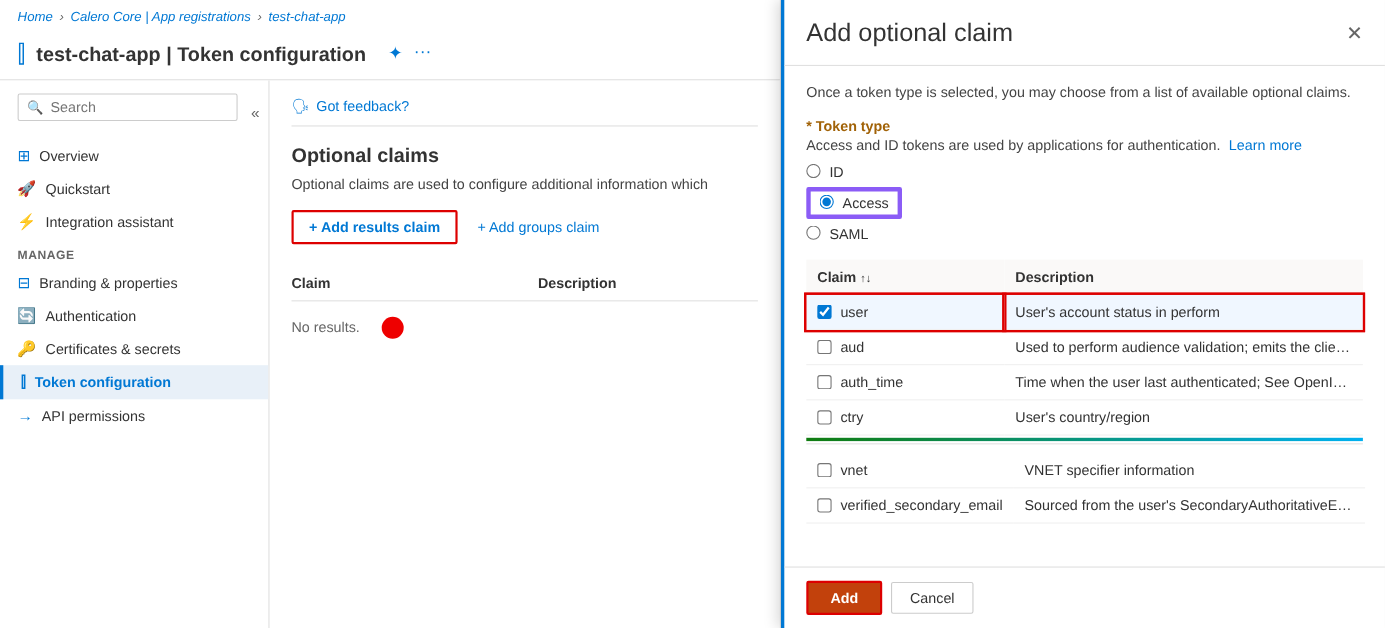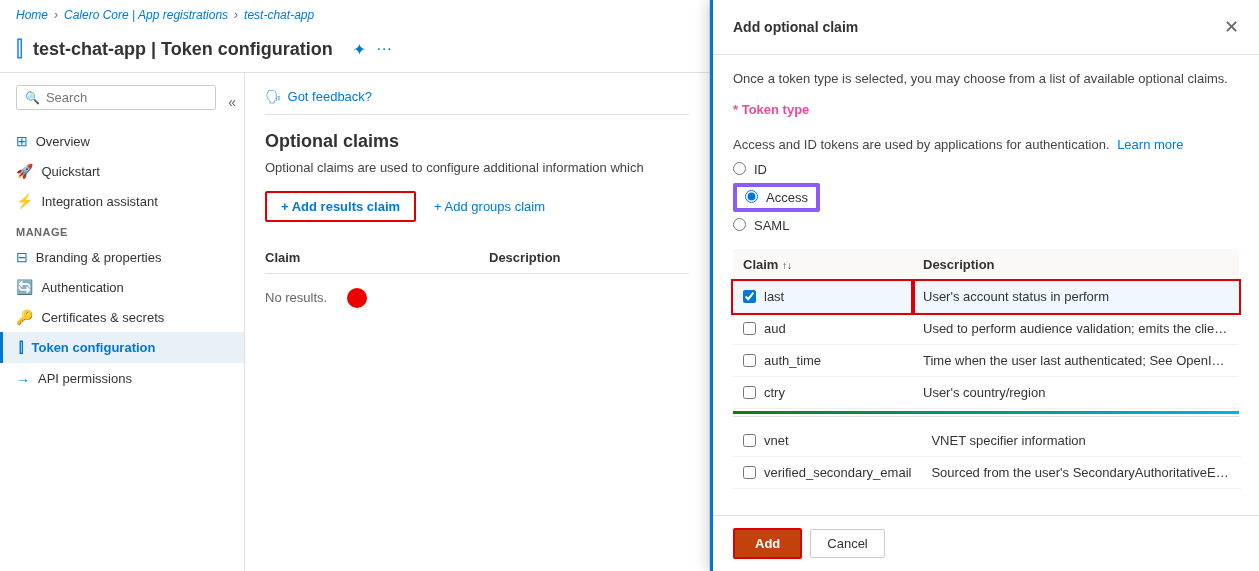--- a/index.html
+++ b/index.html
@@ -43,26 +43,26 @@
     .table-header { display: grid; grid-template-columns: 1fr 200px; border-bottom: 1px solid #e0e0e0; padding: 8px 0; font-weight: 600; color: #333; font-size: 13px; }
     .no-results { color: #666; padding: 16px 0; font-size: 13px; }
 
     
     .red-dot { width: 20px; height: 20px; background: #e00; border-radius: 50%; display: inline-block; margin-left: 10px; }
 
     
     .right-panel { width: 549px; background: #fff; border-left: 3px solid #0078d4; display: flex; flex-direction: column; box-shadow: -4px 0 12px rgba(0,0,0,0.15); }
 
     .dialog-header { display: flex; align-items: center; justify-content: space-between; padding: 16px 20px; border-bottom: 1px solid #e0e0e0; }
-    .dialog-title { font-size: 14px; font-weight: 700; text-align: right; }
+    .dialog-title { font-size: 23px; font-weight: 400; text-align: right; }
     .dialog-close { background: none; border: none; font-size: 18px; cursor: pointer; color: #666; }
 
     .dialog-body { flex: 1; overflow-y: auto; padding: 16px 20px; }
     .dialog-intro { font-size: 13px; color: #444; margin-bottom: 16px; }
-    .token-type-label { font-size: 13px; font-weight: 700; color: #ec4899; margin-bottom: 20px; }
+    .token-type-label { font-size: 13px; font-weight: 700; color: #a16207; margin-bottom: 2px; }
     .token-type-desc { font-size: 13px; color: #444; margin-bottom: 10px; }
     .token-type-desc a { color: #0078d4; text-decoration: none; }
 
     .radio-group { display: flex; flex-direction: column; gap: 6px; margin-bottom: 16px; }
     .radio-item { display: flex; align-items: flex-start; gap: 8px; font-size: 13px; cursor: pointer; }
     .radio-item input[type="radio"] { margin: 0; accent-color: #0078d4; }
     .radio-item.selected-radio { border: 2px solid #d00; padding: 3px 8px; border-radius: 2px; }
 
     .claims-table { width: 100%; border-collapse: collapse; font-size: 13px; }
     .claims-table th { text-align: left; padding: 8px 10px; border-bottom: 1px solid #e0e0e0; font-weight: 600; color: #333; background: #faf9f8; }
@@ -225,21 +225,21 @@
           </th>
           <th>Description</th>
         </tr>
       </thead>
       <tbody>
 
         <tr class="selected-row" style="outline:2px solid #d00;">
           <td>
             <label class="checkbox-item">
               <input type="checkbox" checked="" style="">
-              <span>last</span>
+              <span>user</span>
             </label>
           </td>
           <td class="col-desc">User's account status in perform</td>
         </tr>
         <tr>
           <td>
             <label class="checkbox-item">
               <input type="checkbox" style="">
               <span>aud</span>
             </label>

